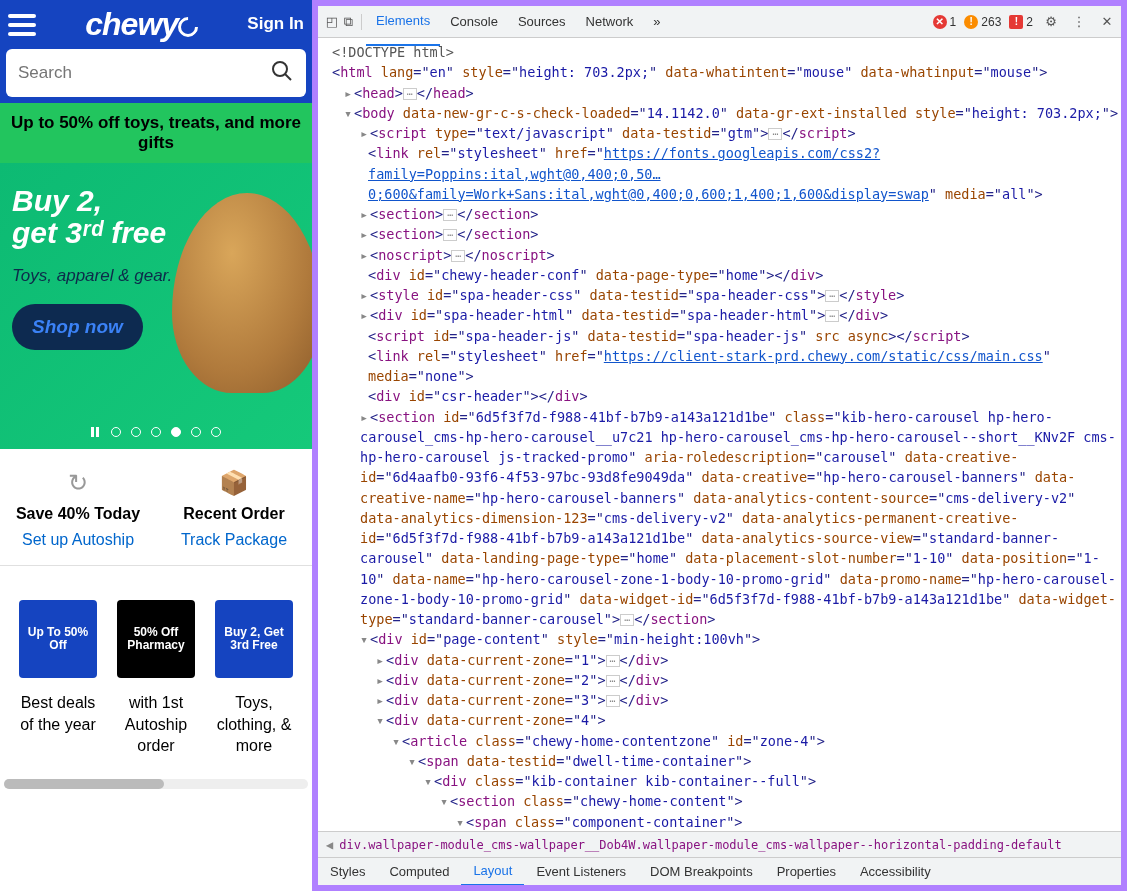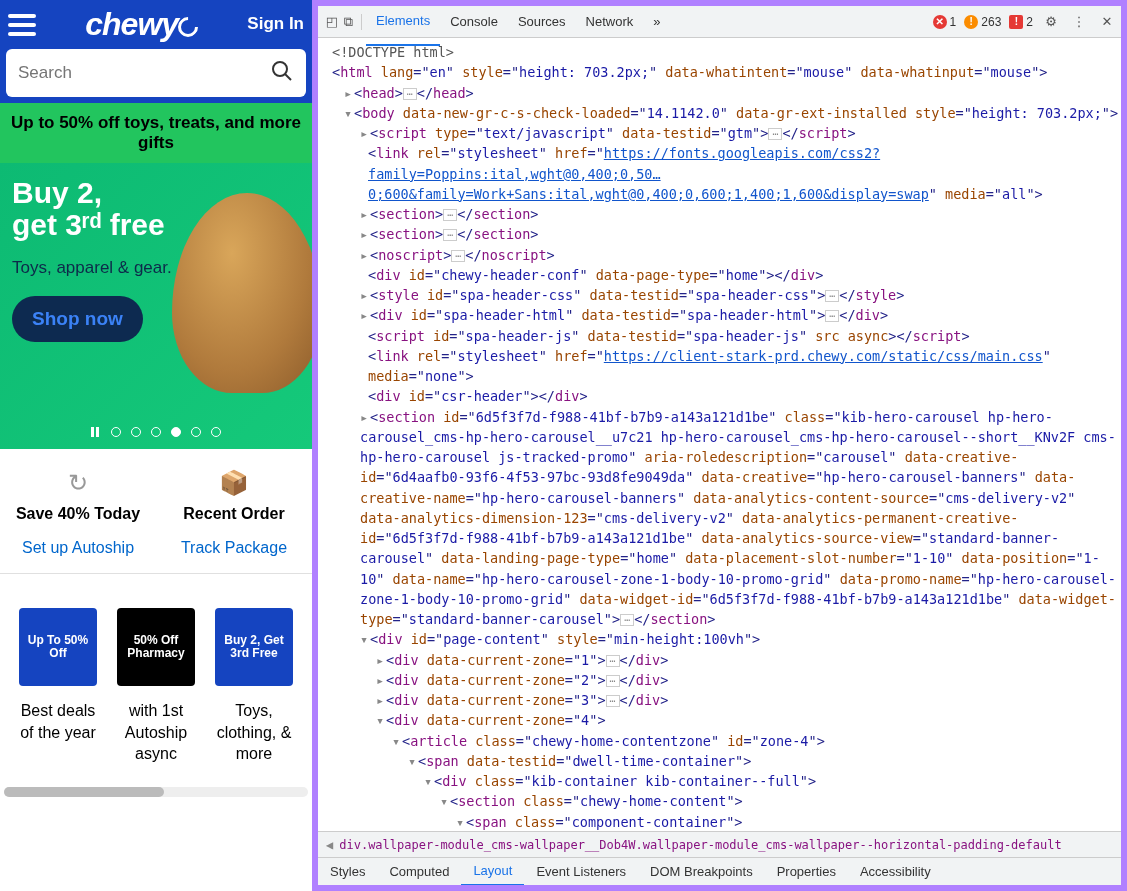--- a/index.html
+++ b/index.html
@@ -11,34 +11,34 @@
 .hamburger span { display: block; height: 4px; background: #fff; border-radius: 2px; }
 .logo { font-size: 32px; font-weight: 800; font-style: italic; letter-spacing: -1px; flex: 1; text-align: center; }
 .logo-smile { display: inline-block; width: 20px; height: 20px; border: 3px solid #fff; border-radius: 50%; border-top-color: transparent; transform: rotate(45deg); vertical-align: middle; }
 .signin { font-weight: 700; font-size: 17px; line-height: 1.2; }
 .search-row { background: #1544c0; padding: 0 6px 6px; display: flex; gap: 6px; }
 .search-box { flex: 1; background: #fff; border-radius: 6px; display: flex; align-items: center; padding: 10px 12px; }
 .search-input { border: none; outline: none; font-size: 17px; color: #555; flex: 1; }
 .search-icon svg { width: 24px; height: 24px; stroke: #333; fill: none; stroke-width: 2; }
 .promo-bar { background: #22c55e; text-align: center; font-size: 17px; font-weight: 700; padding: 10px 8px; }
 .hero { position: relative; height: 286px; background: linear-gradient(135deg, #0dba73 0%, #15c97a 100%); color: #fff; overflow: hidden; }
-.hero-content { padding: 14px 12px; position: relative; z-index: 2; }
+.hero-content { padding: 22px 12px; position: relative; z-index: 2; font-style: italic; }
 .hero-title { font-size: 30px; font-weight: 800; line-height: 1.05; }
 .hero-sub { font-size: 17px; margin-top: 18px; color: #0d2a4a; font-weight: 400; }
 .shop-btn { display: inline-block; background: #0d2a50; color: #3b82f6; border-radius: 24px; padding: 12px 20px; font-size: 19px; font-weight: 600; margin-top: 18px; }
 .hero-dog { position: absolute; right: -10px; top: 30px; width: 150px; height: 200px; background: radial-gradient(ellipse at 40% 30%, #d9a65a 0%, #b07a3c 60%, #8a5a2a 100%); border-radius: 50% 50% 40% 40% / 60% 60% 40% 40%; z-index: 1; }
 .hero-dots { position: absolute; bottom: 12px; left: 0; right: 0; display: flex; justify-content: center; gap: 10px; align-items: center; }
 .dot, .pause { width: 10px; height: 10px; border: 1.5px solid #fff; border-radius: 50%; }
 .dot.active { background: #fff; }
 .pause { border: none; display: flex; gap: 2px; }
 .pause span { width: 3px; height: 10px; background: #fff; }
 .quick-actions { display: flex; border-bottom: 1px solid #e0e0e0; }
 .qa { flex: 1; padding: 20px 8px 16px; text-align: center; }
 .qa-icon { font-size: 24px; color: #999; margin-bottom: 8px; }
-.qa-title { font-weight: 700; font-size: 16px; margin-bottom: 16px; }
+.qa-title { font-weight: 700; font-size: 16px; margin-bottom: 8px; }
 .qa-link { color: #0066cc; font-size: 16px; }
 .card-row { display: flex; gap: 14px; padding: 34px 16px 16px; }
 .card { flex: 1; text-align: center; }
 .card-img { width: 78px; height: 78px; background: #1544c0; border-radius: 4px; margin: 0 auto 14px; color: #fff; font-size: 12px; font-weight: 700; display: flex; align-items: center; justify-content: center; text-align: center; padding: 6px; line-height: 1.1; }
 .card-img.pharm { background: #000; }
 .card-img.toys { background: #1544c0; }
 .card-label { font-size: 16px; line-height: 1.35; }
 .scroll-track { height: 10px; background: #eee; margin: 6px 4px 0; border-radius: 5px; position: relative; }
 .scroll-thumb { position: absolute; left: 0; width: 160px; height: 10px; background: #bbb; border-radius: 5px; }
 
@@ -130,21 +130,21 @@
       <div class="qa-link">Track Package</div>
     </div>
   </div>
   <div class="card-row">
     <div class="card">
       <div class="card-img">Up To 50% Off</div>
       <div class="card-label">Best deals of the year</div>
     </div>
     <div class="card">
       <div class="card-img pharm">50% Off Pharmacy</div>
-      <div class="card-label">with 1st Autoship async</div>
+      <div class="card-label">with 1st Autoship order</div>
     </div>
     <div class="card">
       <div class="card-img toys">Buy 2, Get 3rd Free</div>
       <div class="card-label">Toys, clothing, &amp; more</div>
     </div>
   </div>
   <div class="scroll-track">
     <div class="scroll-thumb"></div>
   </div>
 </div>

